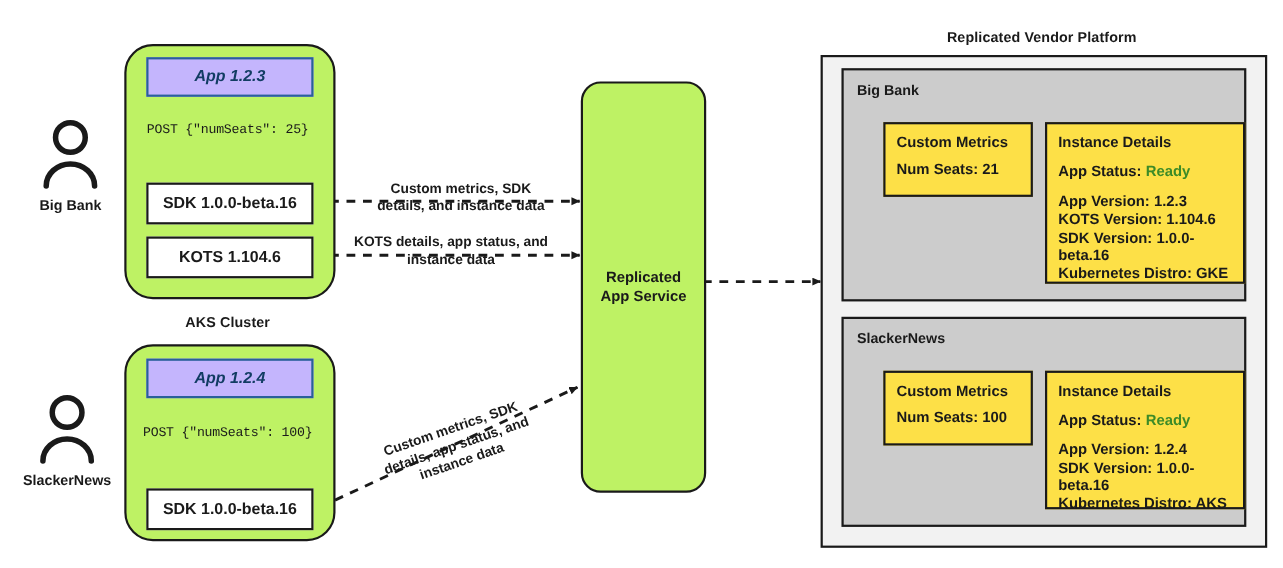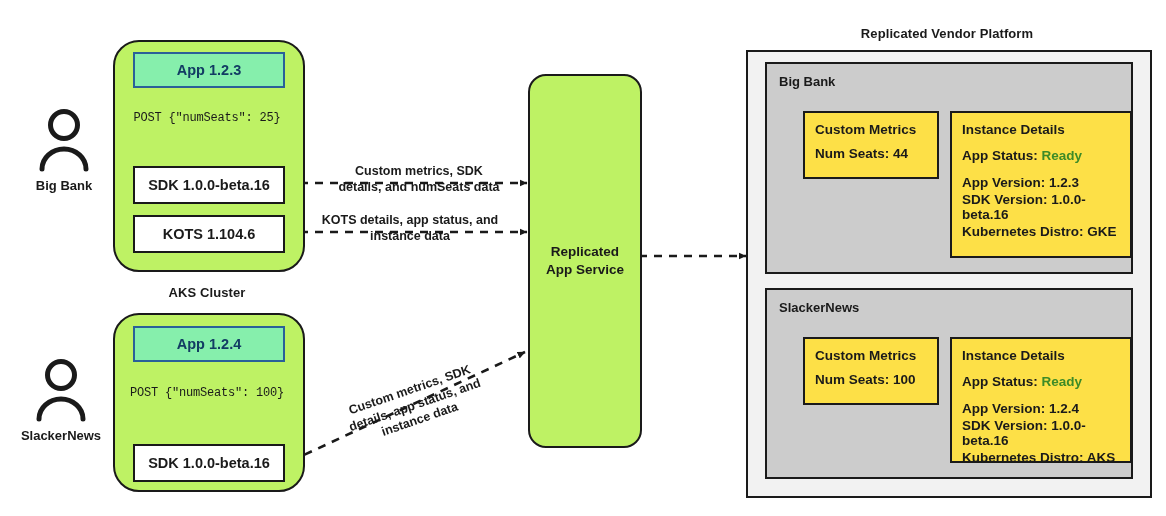--- a/index.html
+++ b/index.html
@@ -3,23 +3,23 @@
 <meta charset="utf-8">
 <style>
   html,body{margin:0;padding:0;background:#ffffff;}
   body{width:1166px;height:516px;position:relative;overflow:hidden;
        font-family:"Liberation Sans",sans-serif;color:#1a1a1a;}
   .abs{position:absolute;}
   .ttl{font-size:13px;font-weight:bold;text-align:center;letter-spacing:.1px;}
   .cluster{background:#bef264;border:2.5px solid #1a1a1a;border-radius:26px;}
   .node{background:#ffffff;border:2.5px solid #1a1a1a;display:flex;align-items:center;
         justify-content:center;font-size:14.5px;font-weight:bold;text-align:center;}
-  .appnode{background:#86efac;border:2.5px solid #2a6099;color:#123c63;
+  .appnode{background:#c4b5fd;border:2.5px solid #2a6099;color:#123c63;
            display:flex;align-items:center;justify-content:center;
-           font-size:14.5px;font-weight:bold;}
+           font-size:14.5px;font-weight:bold;font-style:italic;}
   .mono{font-family:"Liberation Mono",monospace;font-size:12px;
         letter-spacing:-.2px;white-space:nowrap;}
   .edgelabel{font-size:12.5px;font-weight:bold;text-align:center;line-height:1.25;}
   .panel{background:#f2f2f2;border:2.5px solid #1a1a1a;}
   .tenant{background:#cccccc;border:2.5px solid #1a1a1a;}
   .tenant-name{font-size:13px;font-weight:bold;}
   .card{background:#fde047;border:2.5px solid #1a1a1a;}
   .card h4{margin:0;font-size:13.5px;font-weight:bold;}
   .card .line{font-size:13.5px;font-weight:bold;margin-top:2px;}
   .ok{color:#3d8b27;}
@@ -82,21 +82,21 @@
 <div class="abs cluster" style="left:113px;top:313px;width:188px;height:175px;"></div>
 
 <div class="abs appnode" style="left:133px;top:326px;width:148px;height:32px;">App 1.2.4</div>
 
 <div class="abs mono" style="left:108px;top:386px;width:198px;text-align:center;">POST {"numSeats": 100}</div>
 
 <div class="abs node" style="left:133px;top:444px;width:148px;height:34px;">SDK 1.0.0-beta.16</div>
 
 <div class="abs edgelabel" style="left:330px;top:164px;width:178px;">
   <div>Custom metrics, SDK</div>
-  <div>details, and numSeats data</div>
+  <div>details, and instance data</div>
 </div>
 
 <div class="abs edgelabel" style="left:310px;top:213px;width:200px;">
   <div>KOTS details, app status, and</div>
   <div>instance data</div>
 </div>
 
 <div class="abs edgelabel" style="left:320px;top:382px;width:190px;transform:rotate(-19deg);transform-origin:50% 50%;">
   <div>Custom metrics, SDK</div>
   <div>details, app status, and</div>
@@ -113,31 +113,32 @@
 
 <div class="abs ttl" style="left:746px;top:26px;width:402px;">Replicated Vendor Platform</div>
 
 <div class="abs panel" style="left:746px;top:50px;width:402px;height:444px;"></div>
 
 <div class="abs tenant" style="left:765px;top:62px;width:364px;height:208px;">
   <div class="tenant-name" style="margin:10px 0 0 12px;">Big Bank</div>
 
   <div class="card" style="position:absolute;left:36px;top:47px;width:132px;height:64px;">
     <h4 style="margin:9px 0 0 10px;">Custom Metrics</h4>
-    <div class="line" style="margin:9px 0 0 10px;">Num Seats: 44</div>
+    <div class="line" style="margin:9px 0 0 10px;">Num Seats: 21</div>
   </div>
 
   <div class="card" style="position:absolute;left:183px;top:47px;width:178px;height:143px;">
     <h4 style="margin:9px 0 0 10px;">Instance Details</h4>
     <div class="line" style="margin:11px 0 0 10px;">
       <span>App Status:</span>
       <span class="ok">Ready</span>
     </div>
     <div style="margin:12px 0 0 10px;">
       <div class="line">App Version: 1.2.3</div>
+      <div class="line">KOTS Version: 1.104.6</div>
       <div class="line">SDK Version: 1.0.0-beta.16</div>
       <div class="line">Kubernetes Distro: GKE</div>
     </div>
   </div>
 </div>
 
 <div class="abs tenant" style="left:765px;top:288px;width:364px;height:187px;">
   <div class="tenant-name" style="margin:10px 0 0 12px;">SlackerNews</div>
 
   <div class="card" style="position:absolute;left:36px;top:47px;width:132px;height:64px;">

